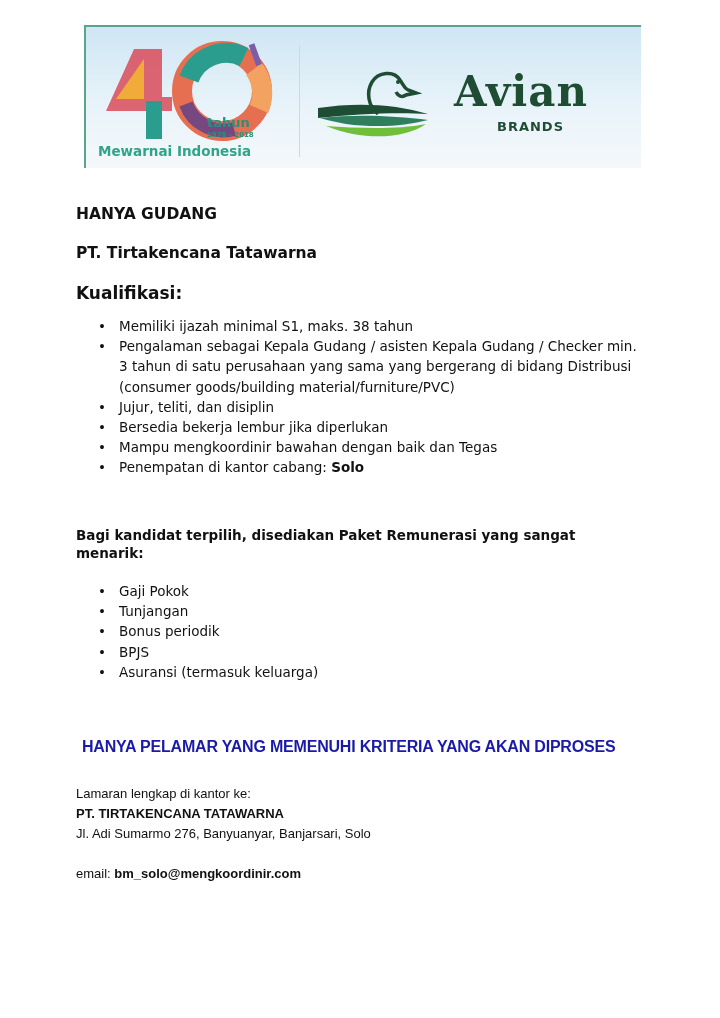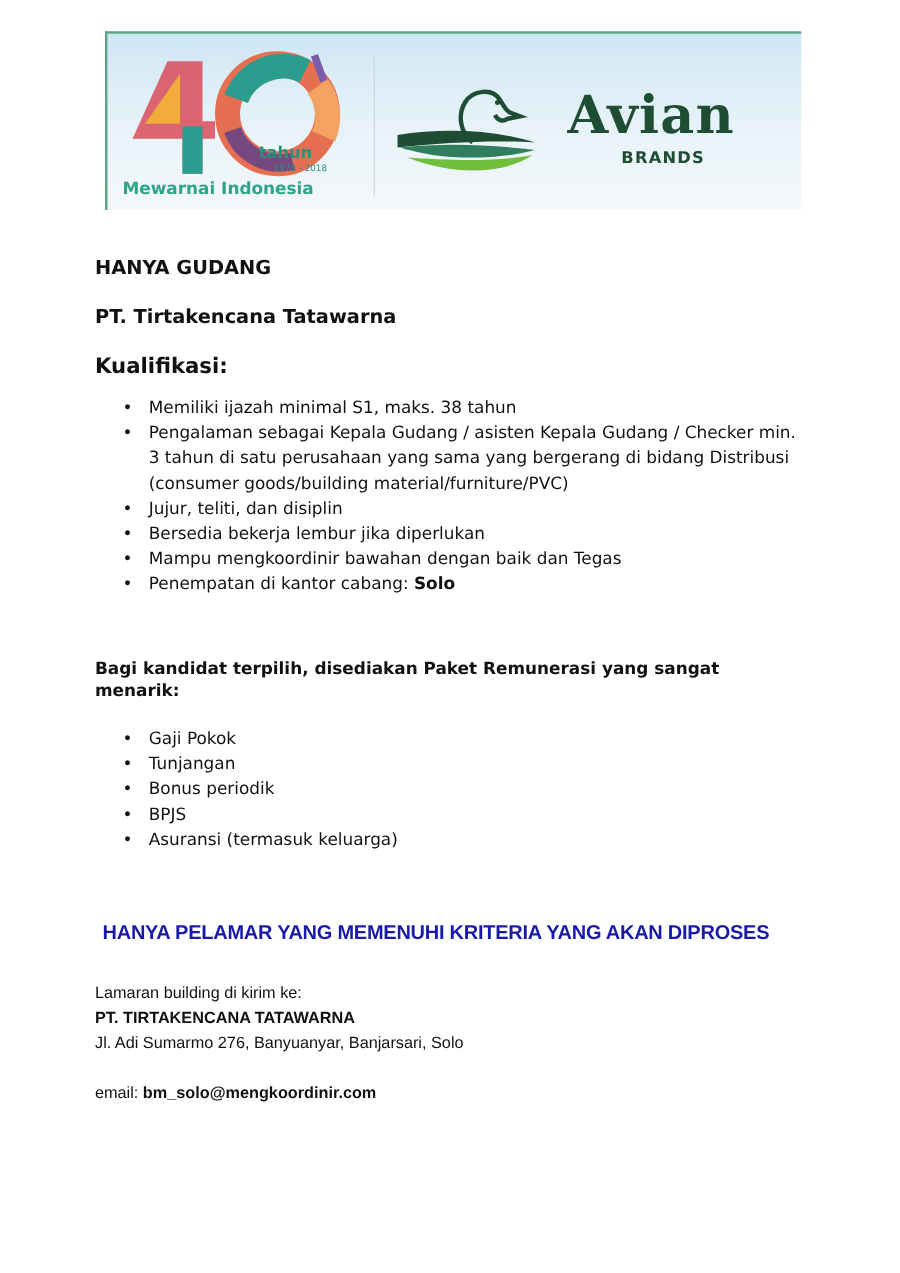--- a/index.html
+++ b/index.html
@@ -2,21 +2,21 @@
 <html><head>
   <meta charset="utf-8">
   <style>
     html, body { margin: 0; padding: 0; background: #ffffff; }
     body { width: 720px; height: 1018px; position: relative; overflow: hidden; font-family: "DejaVu Sans", sans-serif; color: #111; }
     .banner { position: absolute; left: 84px; top: 25px; width: 557px; height: 143px;
       background: linear-gradient(180deg, #cfe6f4 0%, #e8f3f9 55%, #f4f8fb 100%);
       border-left: 2px solid #5aa58a; border-top: 2px solid #5aa58a; box-sizing: border-box; }
     .logo40 { position: absolute; left: 8px; top: 12px; width: 200px; height: 125px; }
     .tahun { position: absolute; left: 121px; top: 88px; font-family: "DejaVu Sans", sans-serif; font-size: 13px; color: #2b8f7d; font-weight: bold; }
-    .years { position: absolute; left: 133px; top: 104px; font-size: 7px; color: #2b8f7d; font-weight: normal; }
+    .years { position: absolute; left: 121px; top: 104px; font-size: 7px; color: #2b8f7d; font-weight: bold; }
     .mewarnai { position: absolute; left: 12px; top: 116px; font-size: 13.5px; color: #2fa489; font-weight: bold; }
     .divider { position: absolute; left: 213px; top: 18px; width: 1px; height: 112px; background: #cfd8dc; }
     .swan { position: absolute; left: 230px; top: 35px; width: 120px; height: 80px; }
     .avian { position: absolute; left: 356px; top: 40px; font-family: "DejaVu Serif", serif; font-weight: bold; font-size: 42px; color: #1f4d34; letter-spacing: 1px; margin-left: 12px; }
     .brands { position: absolute; left: 411px; top: 92px; font-family: "DejaVu Sans", sans-serif; font-weight: bold; font-size: 13px; color: #1f4d34; letter-spacing: 1px; }
 
     .content { position: absolute; left: 76px; top: 205px; width: 580px; }
     .h1 { font-weight: bold; font-size: 15.5px; margin: 0; position: absolute; top: 0; }
     .h2 { font-weight: bold; font-size: 15.5px; position: absolute; top: 39px; }
     .h3 { font-weight: bold; font-size: 17px; position: absolute; top: 78px; }
@@ -79,20 +79,20 @@
     <li>Tunjangan</li>
     <li>Bonus periodik</li>
     <li>BPJS</li>
     <li>Asuransi (termasuk keluarga)</li>
   </ul>
 </div>
 
 <div class="notice">HANYA PELAMAR YANG MEMENUHI KRITERIA YANG AKAN DIPROSES</div>
 
 <div class="contact">
-  <div>Lamaran building di kirim ke:</div>
+  <div>Lamaran lengkap di kantor ke:</div>
   <div class="bold">PT. TIRTAKENCANA TATAWARNA</div>
   <div>Jl. Adi Sumarmo 276, Banyuanyar, Banjarsari, Solo</div>
 </div>
 
 <div class="email">
   <span>email: </span><b>bm_solo@mengkoordinir.com</b>
 </div>
 
 </body></html>

